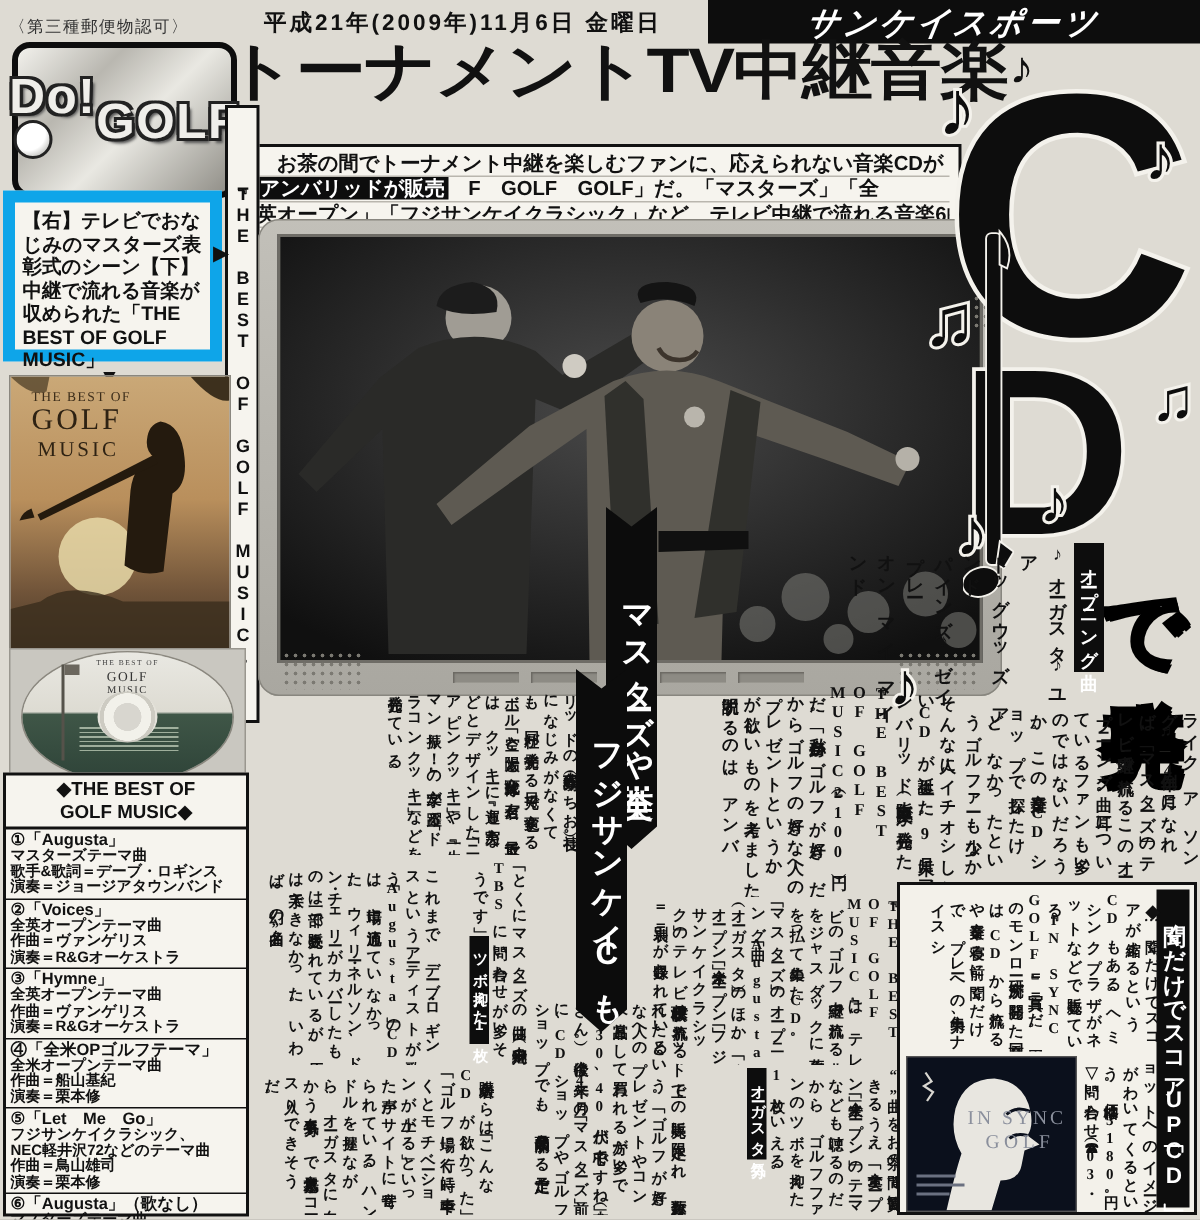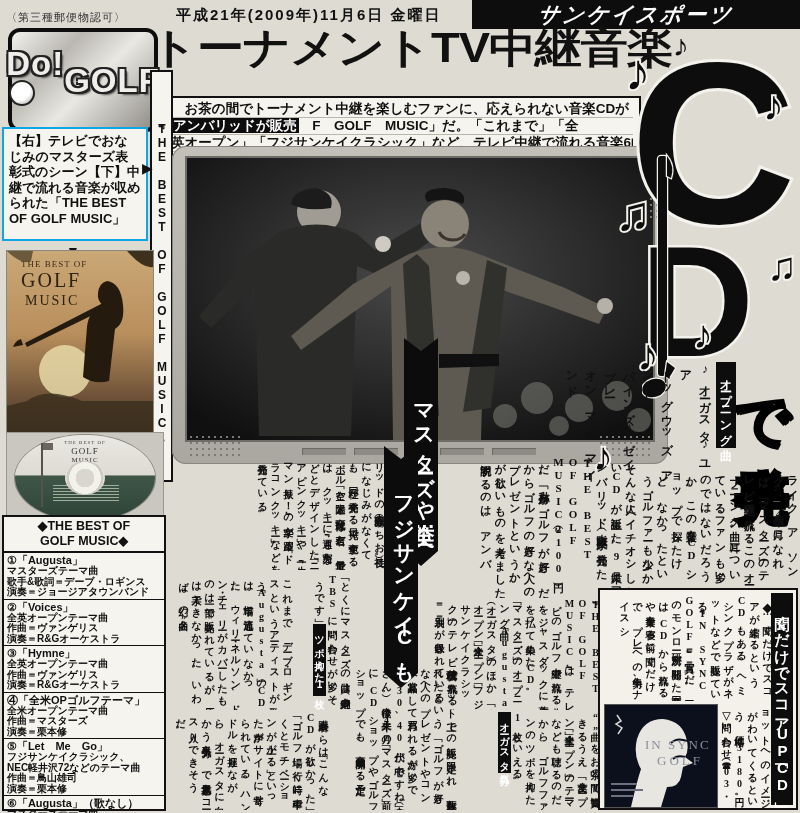--- a/index.html
+++ b/index.html
@@ -26,21 +26,21 @@
   
   .lead{left:163px;top:64px;width:478px;height:86px;border:2px solid #111;background:#f6f4ee;padding:3px 6px;box-sizing:border-box;margin-top:32px;}
   .lead div{font-size:13.5px;font-weight:700;line-height:16px;border-bottom:1px solid #b9b6ae;white-space:nowrap;overflow:hidden;}
   .lead div:last-child{border-bottom:none;}
   .lead .inv{background:#0d0d0d;color:#fff;padding:0 2px;}
   
   .v{writing-mode:vertical-rl;text-orientation:upright;}
   .strip{left:150px;top:70px;width:23px;height:412px;border:2px solid #111;background:#f6f4ee;
          font-size:12px;font-weight:700;line-height:19px;text-align:center;box-sizing:border-box;overflow:hidden;}
   
-  .caption{left:2px;top:127px;width:146px;height:114px;border:2px solid #0ea5e9;background:#f6f4ee;
+  .caption{left:2px;top:127px;width:146px;height:114px;border:8px solid #0ea5e9;background:#f6f4ee;
            padding:4px 5px;box-sizing:border-box;font-size:13px;font-weight:700;line-height:15.5px;}
   .arr-r{left:142px;top:160px;font-size:14px;}
   .arr-d{left:66px;top:243px;font-size:14px;}
   
   .cover{left:6px;top:250px;width:146px;height:182px;background:linear-gradient(#caa877 0%,#b98f5c 45%,#6e5238 80%,#4a3a28 100%);
          overflow:hidden;border:1px solid #8a877f;}
   .cover .t1{position:absolute;left:14px;top:8px;font-size:9px;letter-spacing:1px;color:#3c2d1a;font-family:"Liberation Serif",serif;}
   .cover .t2{position:absolute;left:14px;top:18px;font-size:20px;letter-spacing:2px;color:#2e2213;font-family:"Liberation Serif",serif;}
   .cover .t3{position:absolute;left:18px;top:42px;font-size:14px;letter-spacing:2px;color:#2e2213;font-family:"Liberation Serif",serif;}
   
@@ -125,21 +125,21 @@
     <div class="l1"><span>Do!</span><span class="ball"></span></div>
     <div class="l2">GOLF</div>
   </div>
 
   <div class="abs headline">
     <span>トーナメントTV中継音楽</span><span class="note">♪</span>
   </div>
 
   <div class="abs lead">
     <div>　お茶の間でトーナメント中継を楽しむファンに、応えられない音楽CDが</div>
-    <div><span class="inv">アンバリッドが販売</span><span>　F　GOLF　MUSIC」だ。「これまで」「全</span></div>
+    <div><span class="inv">アンバリッドが販売</span><span>　F　GOLF　GOLF」だ。「マスターズ」「全</span></div>
     <div>英オープン」「フジサンケイクラシック」など、テレビ中継で流れる音楽6曲を</div>
     <div>CDにしたもの。ゴルフ場へ向かう車中で聞けば、気分も盛り上がる？</div>
   </div>
 
   <div class="abs strip v">『THE BEST OF GOLF MUSIC』</div>
 
   <div class="abs caption">【右】テレビでおなじみのマスターズ表彰式のシーン【下】中継で流れる音楽が収められた「THE BEST OF GOLF MUSIC」</div>
   <div class="abs arr-r">▶</div>
   <div class="abs arr-d">▼</div>
 
@@ -189,21 +189,21 @@
     </div>
     <div class="titem">
       <div class="tt"><span>③</span><span>「Hymne」</span></div>
       <div class="tl">全英オープンテーマ曲</div>
       <div class="tl">作曲＝ヴァンゲリス</div>
       <div class="tl">演奏＝R&amp;Gオーケストラ</div>
     </div>
     <div class="titem">
       <div class="tt"><span>④</span><span>「全米OPゴルフテーマ」</span></div>
       <div class="tl">全米オープンテーマ曲</div>
-      <div class="tl">作曲＝マスターズ</div>
+      <div class="tl">作曲＝船山基紀</div>
       <div class="tl">演奏＝栗本修</div>
     </div>
     <div class="titem">
       <div class="tt"><span>⑤</span><span>「Let　Me　Go」</span></div>
       <div class="tl">フジサンケイクラシック、</div>
       <div class="tl">NEC軽井沢72などのテーマ曲</div>
       <div class="tl">作曲＝鳥山雄司</div>
       <div class="tl">演奏＝栗本修</div>
     </div>
     <div class="titem">

